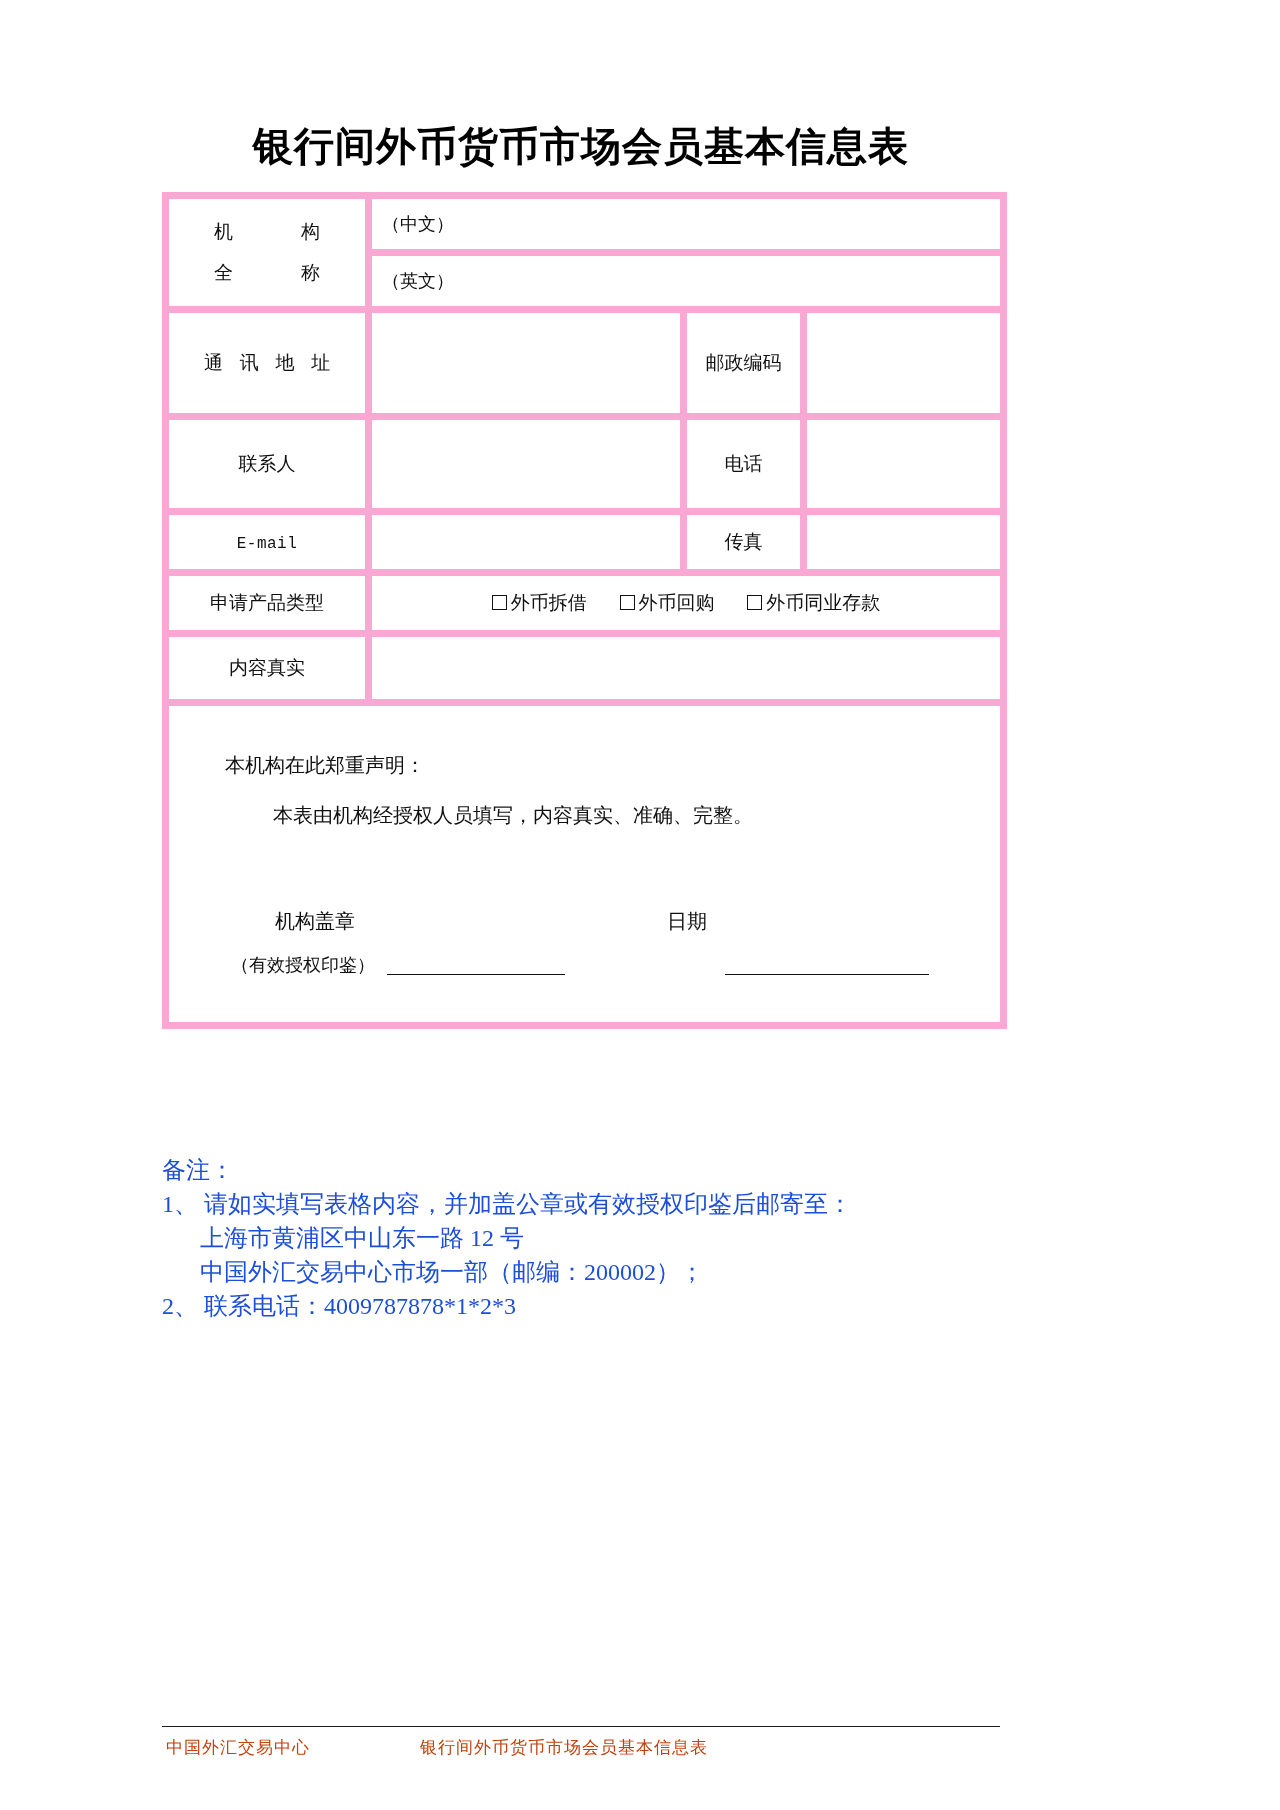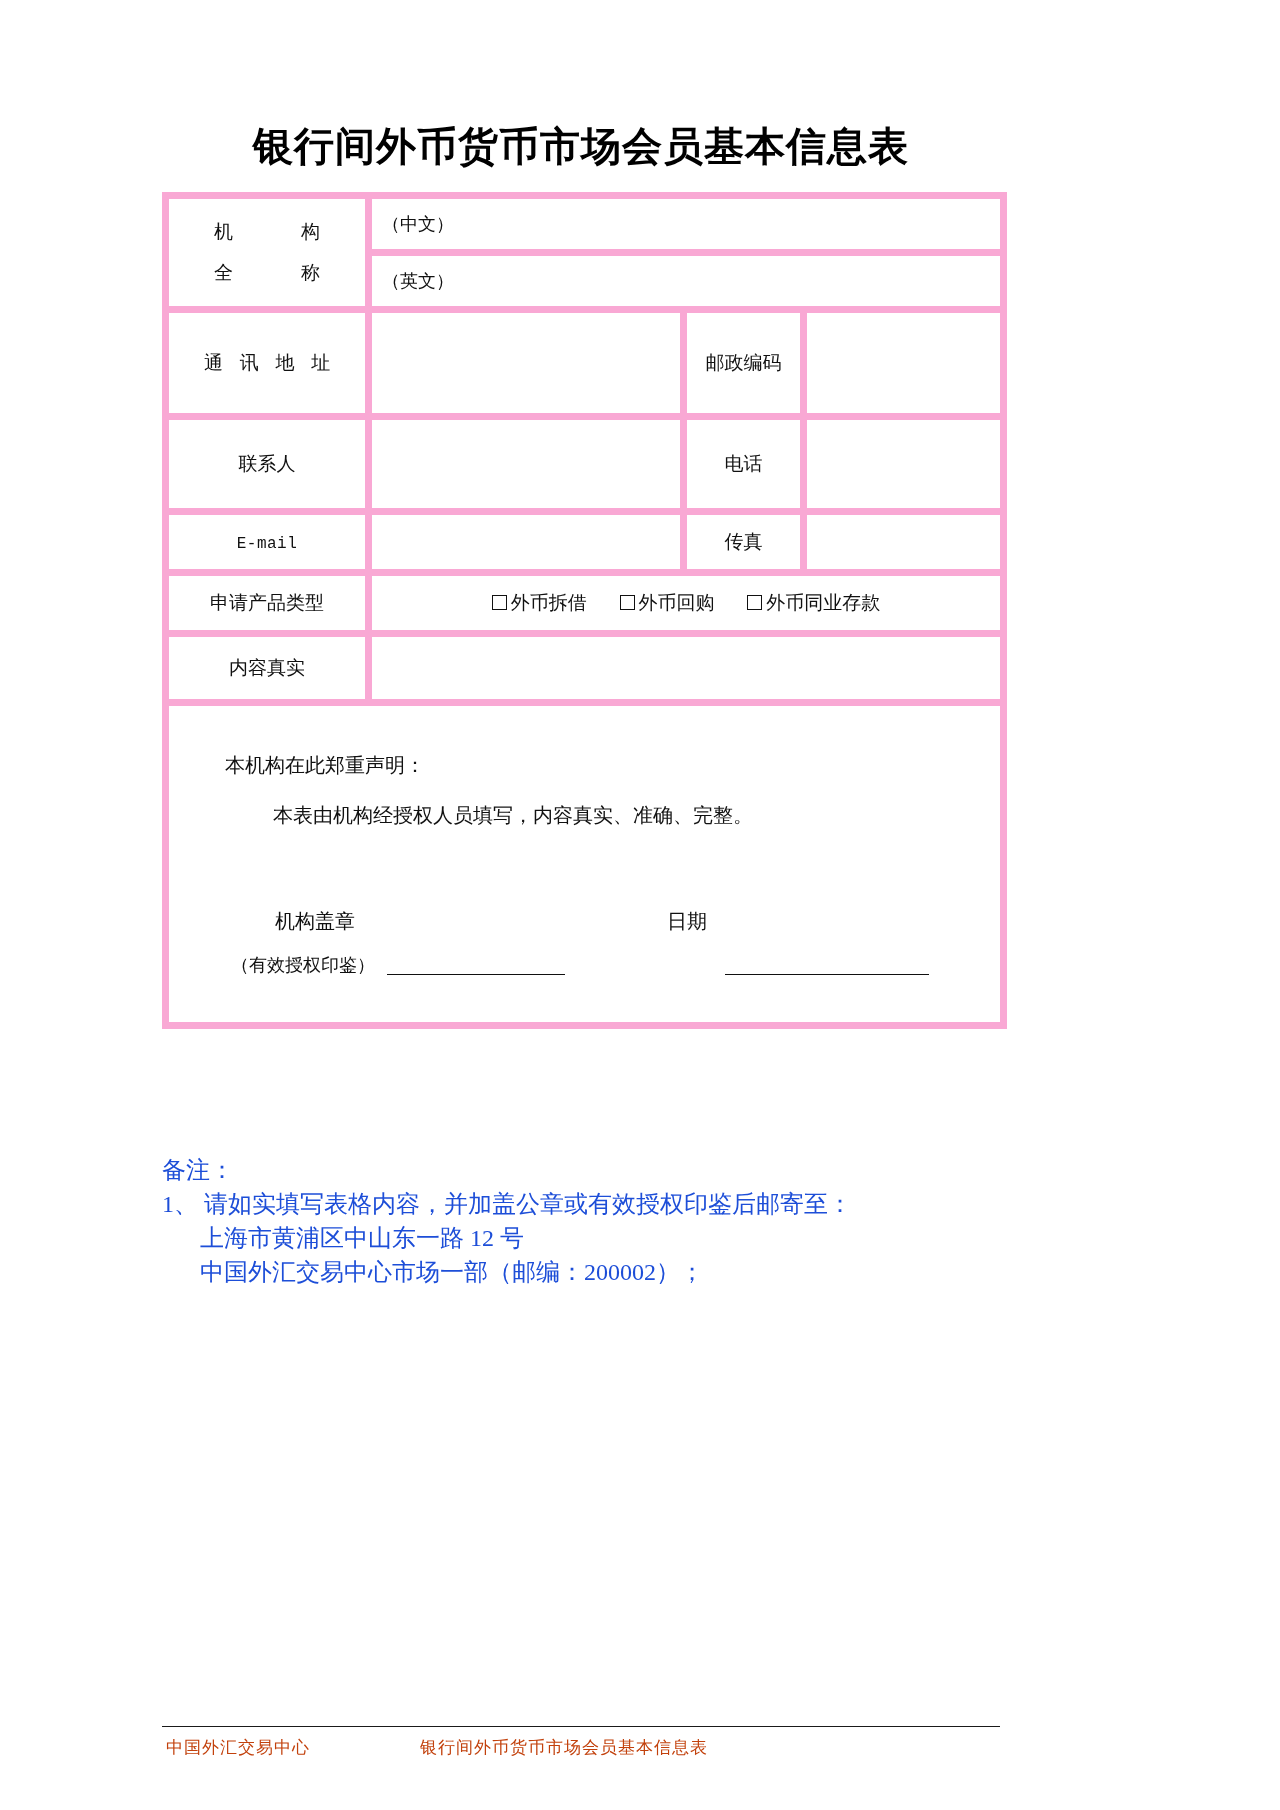--- a/index.html
+++ b/index.html
@@ -318,20 +318,21 @@
         </td>
       </tr>
     </tbody>
   </table>
 
   <div class="notes">
     <div class="n-head">备注：</div>
     <div class="n-item">1、 请如实填写表格内容，并加盖公章或有效授权印鉴后邮寄至：</div>
     <div class="n-sub">上海市黄浦区中山东一路 12 号</div>
     <div class="n-sub">中国外汇交易中心市场一部（邮编：200002）；</div>
+    <div class="n-item">2、 联系电话：4009787878*1*2*3</div>
   </div>
 
   <div class="footer-rule"></div>
   <div class="footer">
     <span class="footer-left">中国外汇交易中心</span>
     <span class="footer-center">银行间外币货币市场会员基本信息表</span>
   </div>
 
 </div>
 

